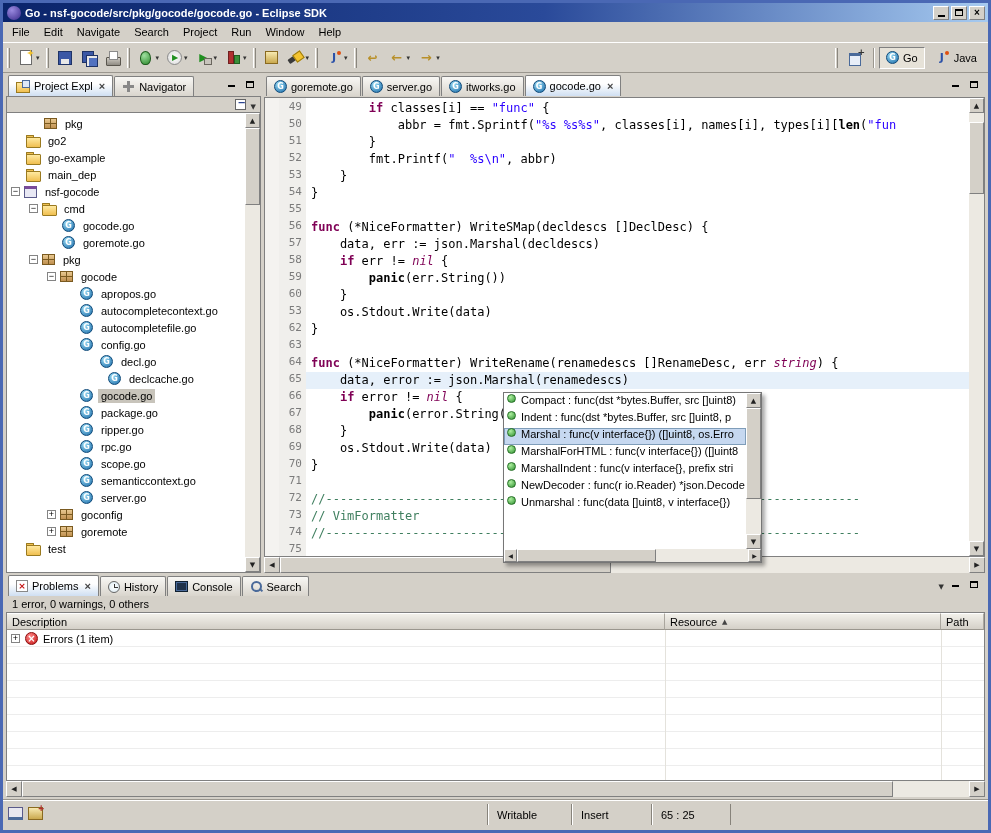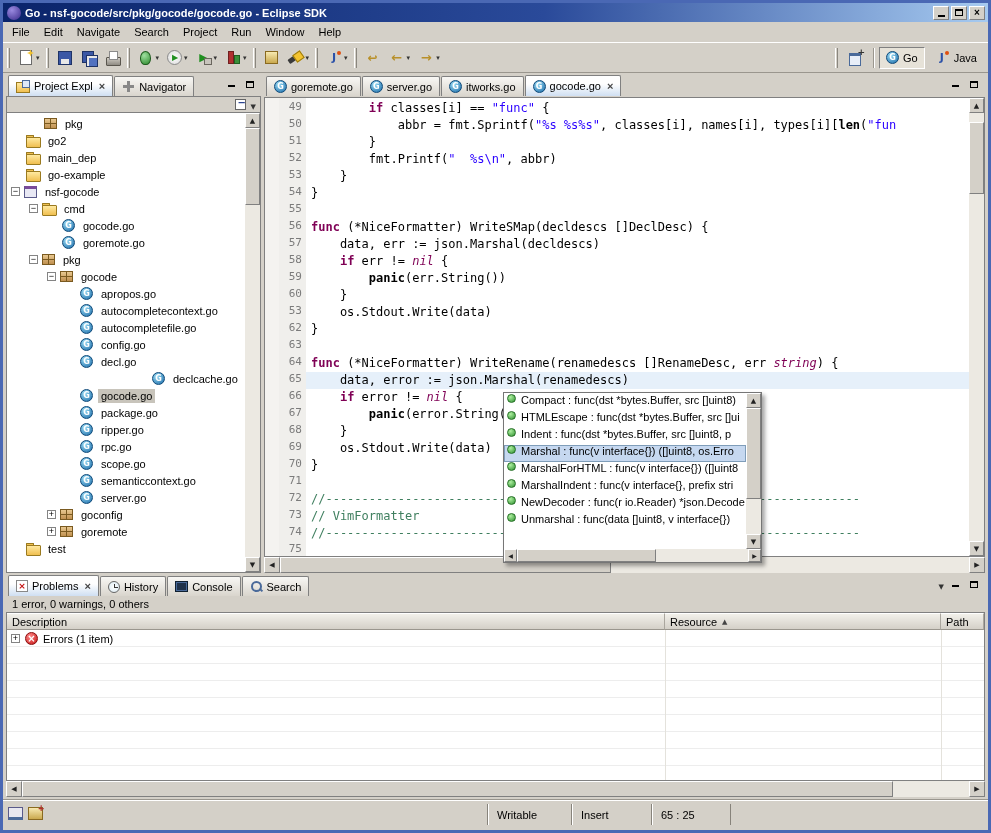--- a/index.html
+++ b/index.html
@@ -314,26 +314,26 @@
             <span class="tlabel">pkg</span>
           </div>
           <div class="trow" style="padding-left: 4px;">
             <span class="expsp"></span>
             <span class="ico i-folder"></span>
             <span class="tlabel">go2</span>
           </div>
           <div class="trow" style="padding-left: 4px;">
             <span class="expsp"></span>
             <span class="ico i-folder"></span>
+            <span class="tlabel">go-example</span>
+          </div>
+          <div class="trow" style="padding-left: 4px;">
+            <span class="expsp"></span>
+            <span class="ico i-folder"></span>
             <span class="tlabel">main_dep</span>
-          </div>
-          <div class="trow" style="padding-left: 4px;">
-            <span class="expsp"></span>
-            <span class="ico i-folder"></span>
-            <span class="tlabel">go-example</span>
           </div>
           <div class="trow" style="padding-left: 4px;">
             <span class="expander">−</span>
             <span class="ico i-project"></span>
             <span class="tlabel">nsf-gocode</span>
           </div>
           <div class="trow" style="padding-left: 22px;">
             <span class="expander">−</span>
             <span class="ico i-folder"></span>
             <span class="tlabel">cmd</span>
@@ -371,26 +371,26 @@
           <div class="trow" style="padding-left: 58px;">
             <span class="expsp"></span>
             <span class="ico i-gofile"></span>
             <span class="tlabel">autocompletefile.go</span>
           </div>
           <div class="trow" style="padding-left: 58px;">
             <span class="expsp"></span>
             <span class="ico i-gofile"></span>
             <span class="tlabel">config.go</span>
           </div>
-          <div class="trow" style="padding-left: 58px;">
+          <div class="trow" style="padding-left: 78px;">
             <span class="expsp"></span>
             <span class="ico i-gofile"></span>
             <span class="tlabel">decl.go</span>
           </div>
-          <div class="trow" style="padding-left: 86px; margin-left: 44px;">
+          <div class="trow" style="padding-left: 86px;">
             <span class="expsp"></span>
             <span class="ico i-gofile"></span>
             <span class="tlabel">declcache.go</span>
           </div>
           <div class="trow" style="padding-left: 58px;">
             <span class="expsp"></span>
             <span class="ico i-gofile"></span>
             <span class="tlabel sel">gocode.go</span>
           </div>
           <div class="trow" style="padding-left: 58px;">
@@ -558,24 +558,20 @@
 
   <div class="autocomplete">
     <div class="acmain">
       <div id="acList">
           <div class="acitem">
             <span class="ico i-method"></span>
             <span class="aclabel">Compact : func(dst *bytes.Buffer, src []uint8)</span>
           </div>
           <div class="acitem">
             <span class="ico i-method"></span>
-            <span class="aclabel">HTMLEscape : func(dst *bytes.Buffer, src []ui</span>
-          </div>
-          <div class="acitem">
-            <span class="ico i-method"></span>
             <span class="aclabel">Indent : func(dst *bytes.Buffer, src []uint8, p</span>
           </div>
           <div class="acitem sel">
             <span class="ico i-method"></span>
             <span class="aclabel">Marshal : func(v interface{}) ([]uint8, os.Erro</span>
           </div>
           <div class="acitem">
             <span class="ico i-method"></span>
             <span class="aclabel">MarshalForHTML : func(v interface{}) ([]uint8</span>
           </div>

